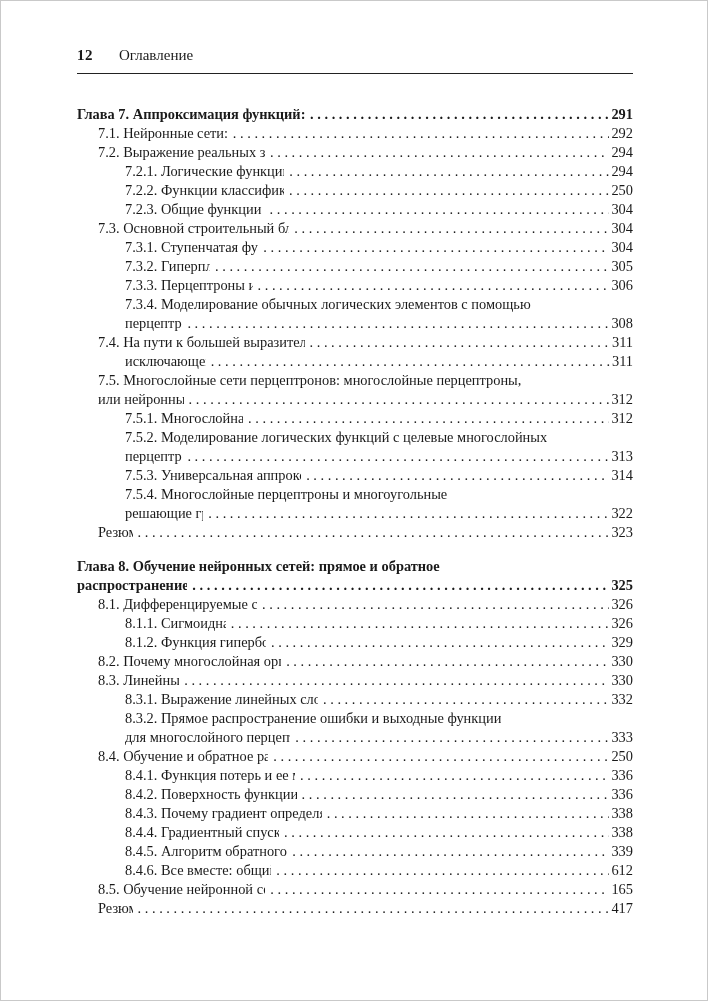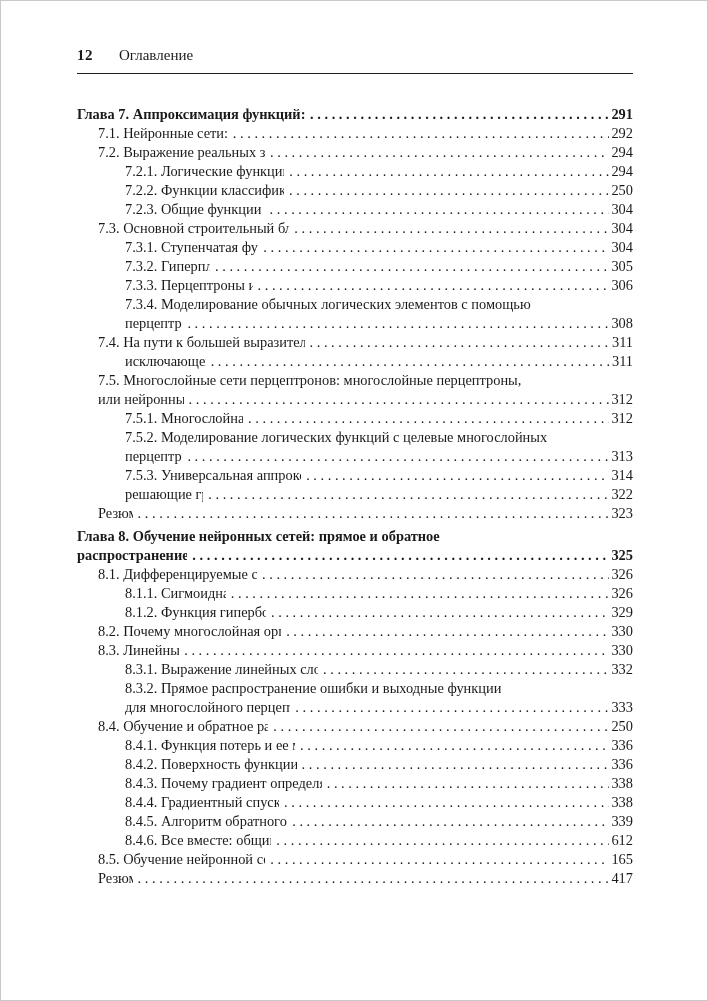--- a/index.html
+++ b/index.html
@@ -27,21 +27,21 @@
   .rule {
     border-bottom: 1.5px solid #222222;
     margin-top: 9px;
   }
 
   .toc {
     margin-top: 31px;
     font-size: 14.4px;
   }
 
-  .toc-section + .toc-section { margin-top: 4px; }
+  .toc-section + .toc-section { margin-top: 15px; }
 
   .toc-line {
     display: flex;
     align-items: baseline;
     line-height: 19px;
     height: 19px;
   }
   .toc-line.bold { font-weight: bold; }
 
   .indent-0 { padding-left: 0; }
@@ -166,20 +166,23 @@
           <span class="entry-text">перцептронов</span>
           <span class="dots"></span>
           <span class="page-num">313</span>
         </div>
         <div class="toc-line indent-2">
           <span class="entry-text">7.5.3. Универсальная аппроксимационная теорема Цыбенко</span>
           <span class="dots"></span>
           <span class="page-num">314</span>
         </div>
         <div class="toc-line indent-2">
+          <span class="entry-text">7.5.4. Многослойные перцептроны и многоугольные</span>
+        </div>
+        <div class="toc-line indent-2">
           <span class="entry-text">решающие границы</span>
           <span class="dots"></span>
           <span class="page-num">322</span>
         </div>
         <div class="toc-line indent-1">
           <span class="entry-text">Резюме</span>
           <span class="dots"></span>
           <span class="page-num">323</span>
         </div>
       </div>

